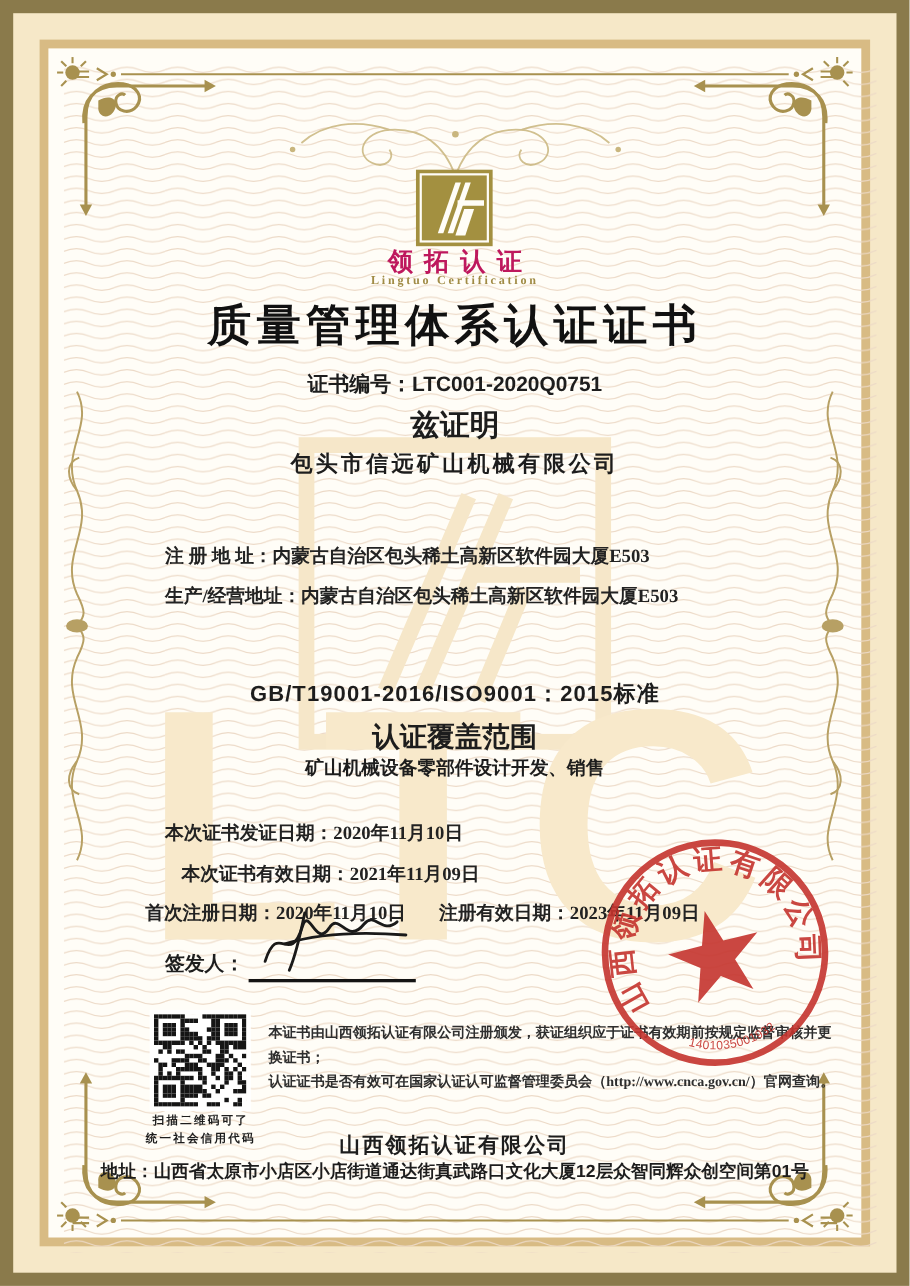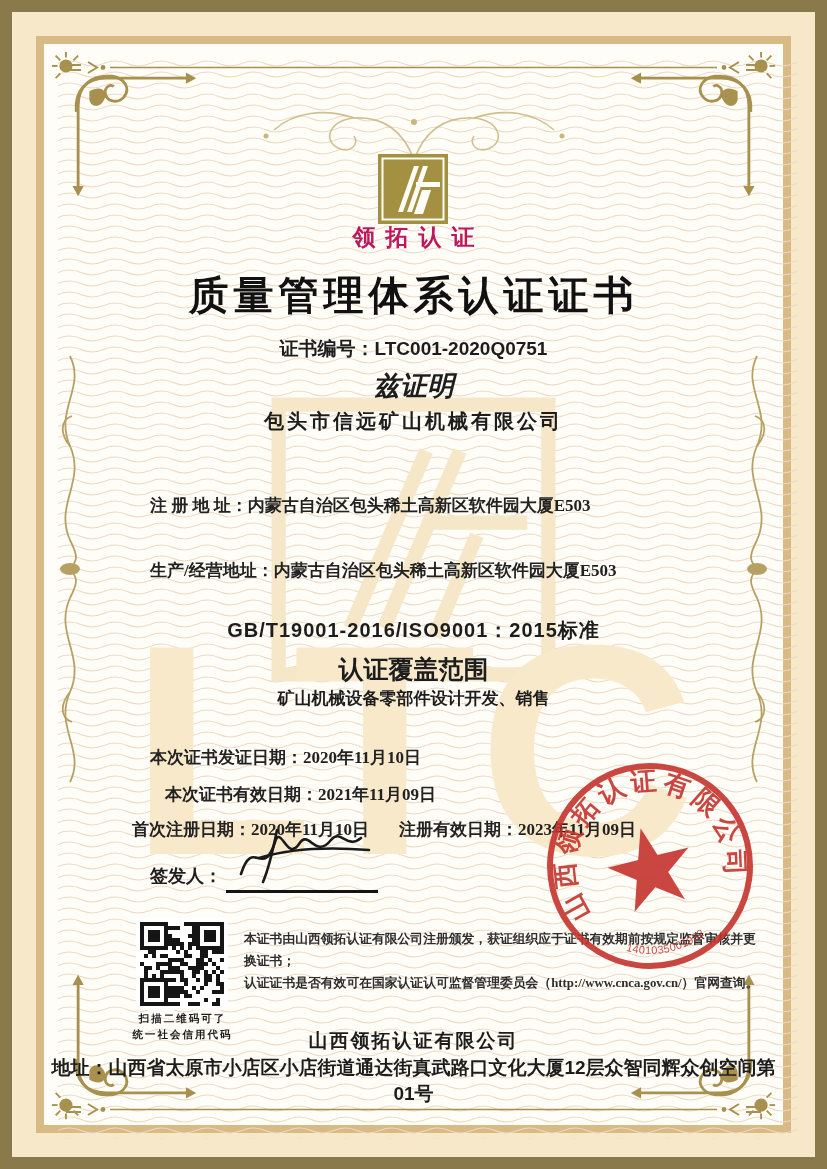--- a/index.html
+++ b/index.html
@@ -29,26 +29,26 @@
   .rule-bottom{top:1058px;}
   .flor{left:160px;top:58px;width:420px;height:64px;}
   .content-txt{z-index:3;}
   .logo-svg{left:334px;top:110px;z-index:3;}
   .brand-cn{top:178px;font-size:23px;font-weight:bold;letter-spacing:10px;text-indent:10px;color:#be185d;
             font-family:"Liberation Serif",serif;}
   .brand-en{top:205px;font-size:11px;font-weight:bold;letter-spacing:2.5px;color:#a08b45;
             font-family:"Liberation Serif",serif;}
   .title{top:224px;font-size:40px;font-weight:800;letter-spacing:5px;color:#111;}
   .certno{top:292px;font-size:19px;font-weight:bold;}
-  .hereby{top:324px;font-size:27px;font-weight:bold;font-style:italic;}
+  .hereby{top:324px;font-size:27px;font-weight:bold;}
   .company{top:364px;font-size:20px;font-weight:bold;letter-spacing:3px;}
   .code{top:406px;font-size:18px;font-weight:bold;letter-spacing:1px;}
   .row{left:106px;font-size:17px;font-weight:bold;color:#222;font-family:"Liberation Serif",serif;}
   .addr1{top:450px;}
-  .addr2{top:486px;margin-top:29px;}
+  .addr2{top:486px;}
   .statement{top:537px;font-size:19px;font-weight:bold;}
   .standard{top:573px;font-size:20px;font-weight:bold;letter-spacing:1px;}
   .scope-title{top:609px;font-size:25px;font-weight:bold;}
   .scope{top:643px;font-size:17px;font-weight:bold;font-family:"Liberation Serif",serif;}
   .d1{top:702px;}
   .d2{top:739px;margin-left:15px;}
   .d3{top:774px;left:88px;}
   .pairgap{display:inline-block;width:30px;}
   .issuer{left:106px;top:820px;font-size:18px;font-weight:bold;z-index:3;}
   .sig{left:175px;top:772px;width:170px;height:76px;z-index:3;}
@@ -58,21 +58,21 @@
   .qrgrid{display:grid;grid-template-columns:repeat(21,1fr);grid-template-rows:repeat(21,1fr);
           width:84px;height:84px;background:#fff;outline:4px solid #fff;}
   .q1{background:#151515;}
   .qr-cap{left:66px;width:145px;text-align:center;font-size:10.5px;font-weight:bold;letter-spacing:2px;z-index:3;}
   .cap1{top:968px;}
   .cap2{top:984px;}
   .notes{left:200px;top:884px;width:522px;z-index:3;font-size:12.8px;line-height:1.72;
          font-weight:600;color:#2e2e2e;font-family:"Liberation Serif",serif;}
   .notes p{margin:0;}
   .foot-org{top:984px;font-size:19px;font-weight:bold;letter-spacing:2px;}
-  .foot-addr{top:1011px;font-size:19px;font-weight:bold;}
+  .foot-addr{top:1011px;font-size:16px;font-weight:bold;}
 </style>
 </head>
 <body>
 
 <div class="page">
   <div class="band-cream"></div>
   <div class="band-tan"></div>
 
   <div class="paper">
 
@@ -176,20 +176,21 @@
       <rect x="0" y="0" width="70" height="70" fill="#a39040"></rect>
       <rect x="4.5" y="4.5" width="61" height="61" fill="none" stroke="#fffdf7" stroke-width="2"></rect>
       <g fill="#fffdf7">
         <path d="M20,58 L36,12 L41,12 L25,58 Z"></path>
         <path d="M29,58 L45,12 L50,12 L34,58 Z"></path>
         <path d="M38,28 h24 v5 h-24 z"></path>
         <path d="M44,36 h9 L45,60 h-9 Z"></path>
       </g>
     </svg>
     <div class="abs ctr brand-cn content-txt">领拓认证</div>
+    <div class="abs ctr brand-en content-txt">Lingtuo Certification</div>
 
     <div class="abs ctr title content-txt">质量管理体系认证证书</div>
     <div class="abs ctr certno content-txt">
       <span>证书编号：</span><span>LTC001-2020Q0751</span>
     </div>
 
     <div class="abs ctr hereby content-txt">兹证明</div>
     <div class="abs ctr company content-txt">包头市信远矿山机械有限公司</div>
     <div class="abs row addr1 content-txt">
       <span>注 册 地 址：</span><span>内蒙古自治区包头稀土高新区软件园大厦E503</span>

